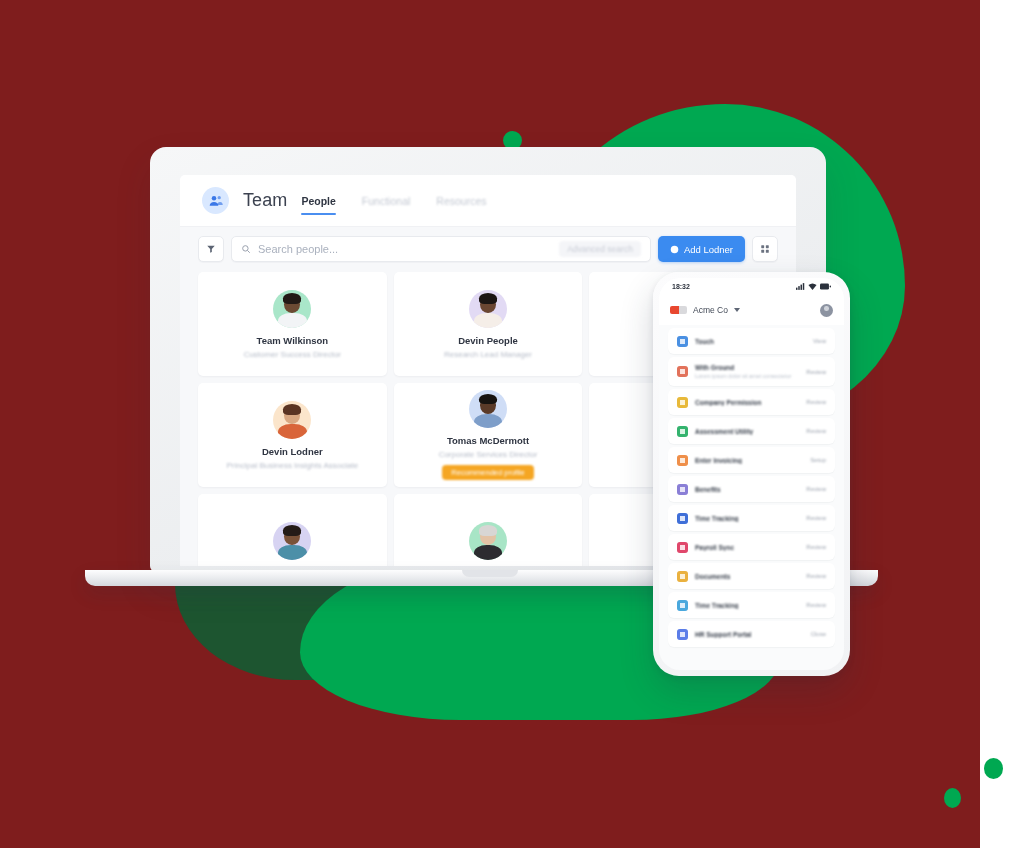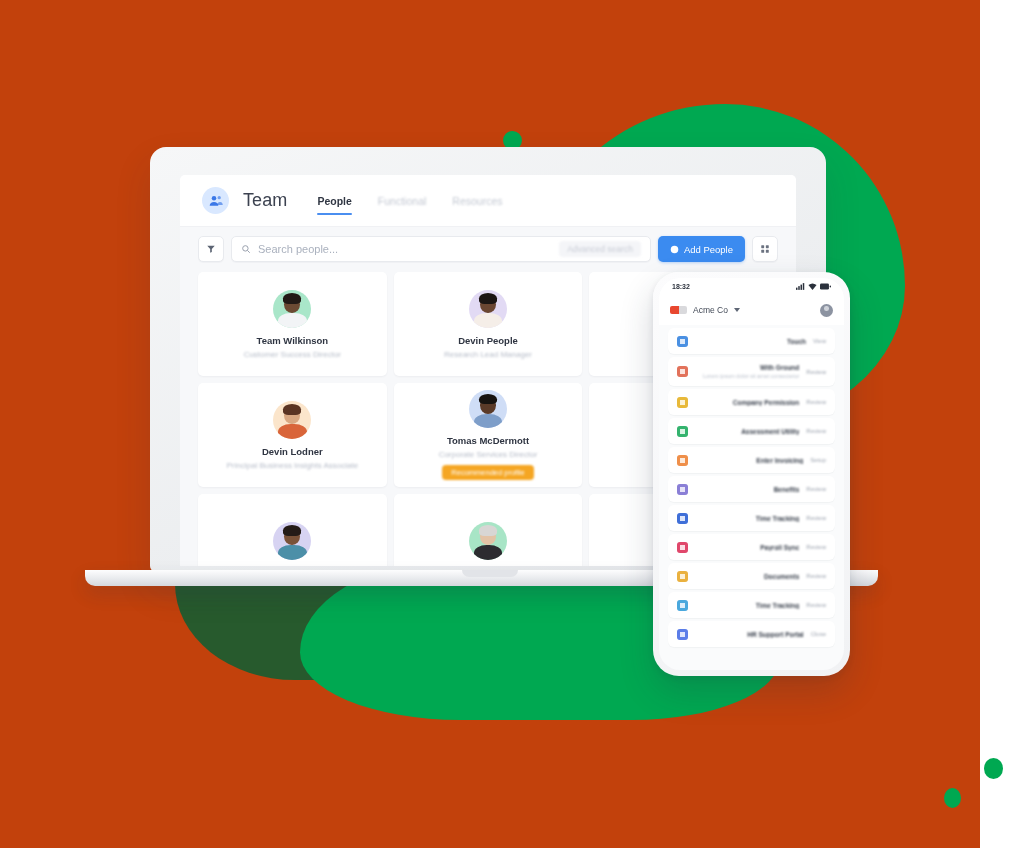--- a/index.html
+++ b/index.html
@@ -2,21 +2,21 @@
 <html><head>
 <meta charset="utf-8">
 <style>
   * { box-sizing: border-box; margin: 0; padding: 0; }
   html, body {
     width: 1024px; height: 848px;
     background: #ffffff;
     font-family: "Liberation Sans", sans-serif;
     overflow: hidden;
   }
-  .stage { position: relative; width: 980px; height: 848px; background: #c2410c; }
+  .stage { position: relative; width: 980px; height: 848px; background: #7f1d1d; }
 
   
   .blob { position: absolute; background: #00a851; border-radius: 50%; }
   .blob-top {
     left: 530px; top: 104px; width: 375px; height: 325px;
     border-radius: 52% 48% 46% 54% / 58% 56% 44% 42%;
   }
   .blob-bottom {
     left: 300px; top: 560px; width: 480px; height: 160px;
     border-radius: 50% 50% 48% 52% / 90% 86% 60% 66%;
@@ -61,21 +61,21 @@
     height: 52px; display: flex; align-items: center; padding: 0 22px;
     background: #ffffff; gap: 14px; border-bottom: 1px solid #f0f1f4;
   }
   .team-avatar {
     width: 27px; height: 27px; border-radius: 50%;
     background: #d9e8ff; display: flex; align-items: center; justify-content: center;
     flex: 0 0 auto;
   }
   .team-avatar svg { width: 16px; height: 16px; }
   .app-title { font-size: 18px; color: #3c4250; font-weight: 400; letter-spacing: .1px; }
-  .tabs { display: flex; align-items: center; gap: 26px; margin-left: 16px; height: 100%; }
+  .tabs { display: flex; align-items: center; gap: 26px; height: 100%; }
   .tab {
     font-size: 10.5px; color: #c3c8d2; position: relative; height: 100%;
     display: flex; align-items: center; filter: blur(.9px);
   }
   .tab.active { color: #2f3542; font-weight: 700; filter: blur(.15px); }
   .tab.active::after {
     content: ""; position: absolute; left: 0; right: 0; bottom: 11px;
     height: 2px; background: #4a8ef0; border-radius: 2px;
   }
 
@@ -136,21 +136,21 @@
 
   
   .phone {
     position: absolute; left: 653px; top: 272px; width: 197px; height: 404px;
     background: linear-gradient(160deg,#fcfcfd 0%,#f1f2f4 100%);
     border-radius: 26px; padding: 6px;
     box-shadow: 0 16px 34px rgba(35,45,65,.2), 0 2px 6px rgba(35,45,65,.1);
   }
   .phone-screen {
     width: 100%; height: 100%; background: #fafbfc; border-radius: 21px;
-    overflow: hidden; position: relative; text-align: right;
+    overflow: hidden; position: relative;
   }
   .phone-statusbar {
     height: 17px; display: flex; align-items: center; justify-content: space-between;
     padding: 0 13px; font-size: 7px; color: #2b313c; font-weight: 700; background: #fff;
   }
   .status-icons { display: flex; align-items: center; gap: 3px; }
   .phone-nav {
     height: 30px; display: flex; align-items: center; gap: 6px;
     padding: 0 11px; background: #fff;
   }
@@ -225,21 +225,21 @@
             <circle cx="10.5" cy="10.5" r="6.5"></circle>
               <path d="M15.5 15.5L21 21"></path>
           </svg>
           <input class="search-input" type="text" placeholder="Search people..." style="">
           <span class="search-hint">Advanced search</span>
         </div>
         <button class="primary-btn">
           <svg viewBox="0 0 24 24" width="9" height="9" fill="#ffffff">
             <circle cx="12" cy="12" r="10"></circle>
           </svg>
-          <span>Add People</span>
+          <span>Add Lodner</span>
         </button>
         <div class="icon-btn">
           <svg viewBox="0 0 24 24" width="10" height="10" fill="#6b7280">
             <rect x="3" y="3" width="7" height="7" rx="1.4"></rect>
               <rect x="14" y="3" width="7" height="7" rx="1.4"></rect>
             <rect x="3" y="14" width="7" height="7" rx="1.4"></rect>
               <rect x="14" y="14" width="7" height="7" rx="1.4"></rect>
           </svg>
         </div>
       </div>

